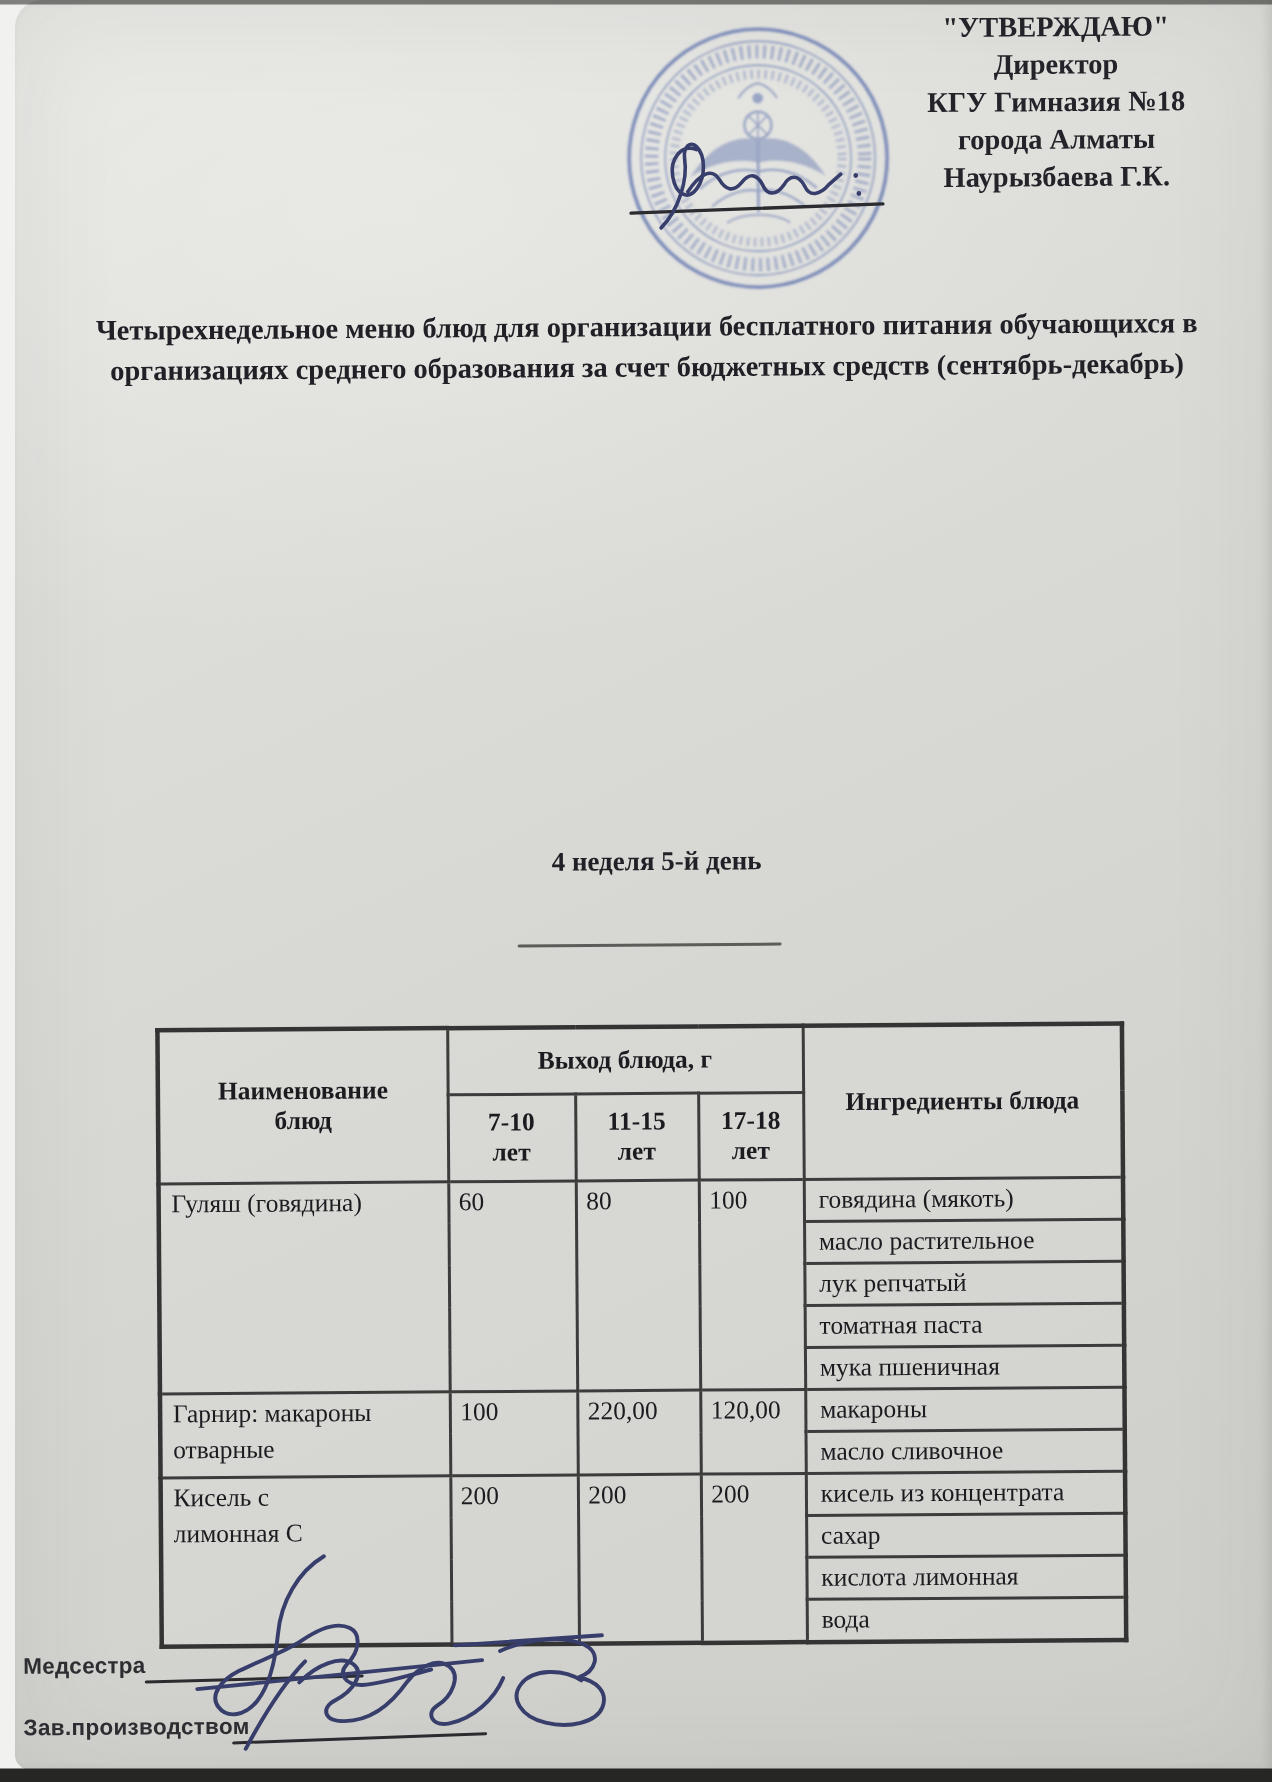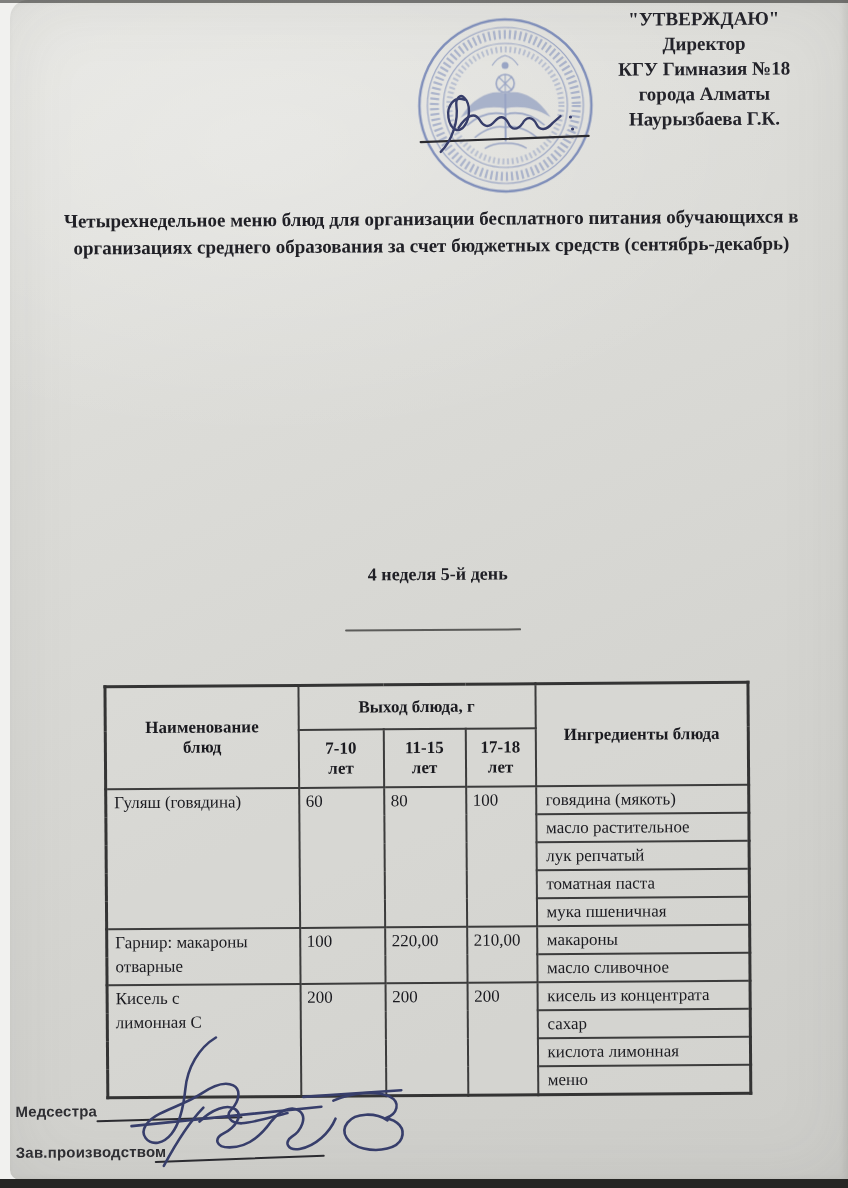--- a/index.html
+++ b/index.html
@@ -165,42 +165,42 @@
             <td class="ingredient">томатная паста</td>
           </tr>
           <tr>
             <td class="ingredient">мука пшеничная</td>
           </tr>
           <tr>
             <td class="dish" rowspan="2">Гарнир: макароны
 отварные</td>
             <td class="portion" rowspan="2">100</td>
             <td class="portion" rowspan="2">220,00</td>
-            <td class="portion" rowspan="2">210,00</td>
+            <td class="portion" rowspan="2">120,00</td>
             <td class="ingredient">макароны</td>
           </tr>
           <tr>
             <td class="ingredient">масло сливочное</td>
           </tr>
           <tr>
             <td class="dish" rowspan="4">Кисель с
 лимонная С</td>
             <td class="portion" rowspan="4">200</td>
             <td class="portion" rowspan="4">200</td>
             <td class="portion" rowspan="4">200</td>
             <td class="ingredient">кисель из концентрата</td>
           </tr>
           <tr>
             <td class="ingredient">сахар</td>
           </tr>
           <tr>
             <td class="ingredient">кислота лимонная</td>
           </tr>
           <tr>
-            <td class="ingredient">меню</td>
+            <td class="ingredient">вода</td>
           </tr>
         </tbody>
     </table>
 
     <div class="footer-label label-nurse">Медсестра</div>
     <div class="footer-label label-prod">Зав.производством</div>
 
     <svg class="sig-overlay" viewBox="0 0 848 1188">
       <g fill="none" stroke="#373e6b" stroke-linecap="round" stroke-linejoin="round">
 

